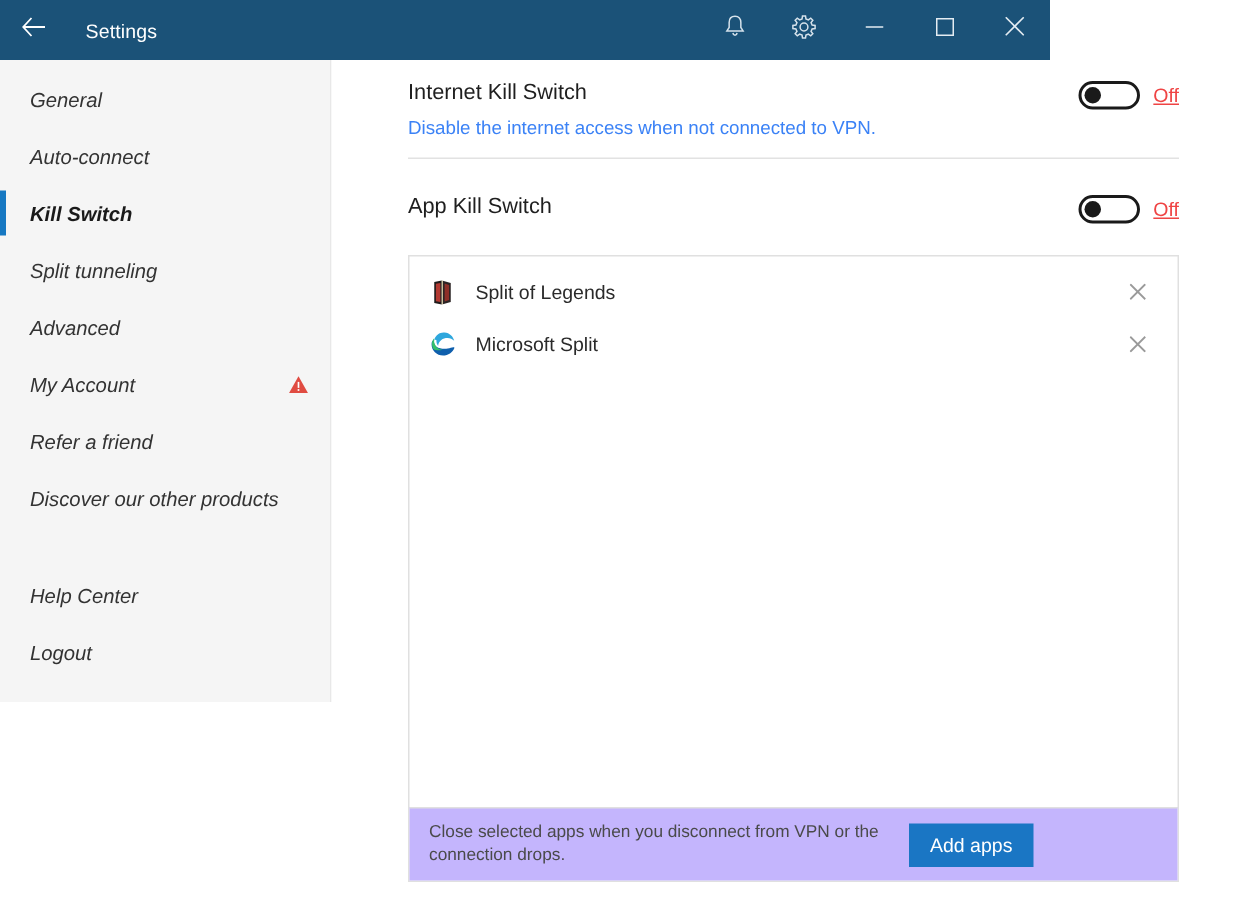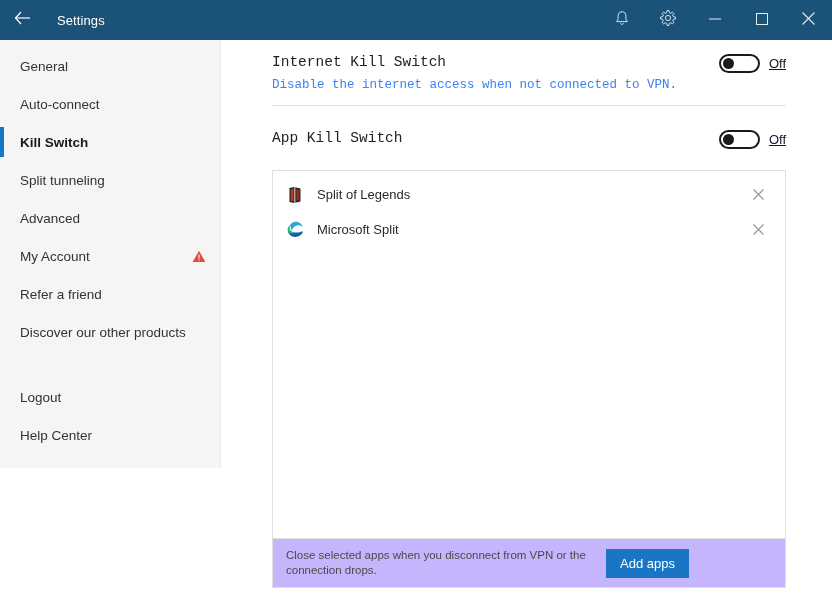--- a/index.html
+++ b/index.html
@@ -12,21 +12,21 @@
     overflow: hidden;
     background: #ffffff;
     font-family: "Liberation Sans", sans-serif;
     -webkit-font-smoothing: antialiased;
   }
 
   
   #titlebar {
     position: absolute;
     left: 0; top: 0;
-    width: 832px;
+    width: 700px;
     height: 40px;
     background: #1b5278;
     display: flex;
     align-items: center;
   }
   #back-btn {
     width: 44px;
     height: 40px;
     display: flex;
     align-items: center;
@@ -59,20 +59,21 @@
 
   
   #sidebar {
     position: absolute;
     left: 0; top: 40px;
     width: 221px;
     height: 428px;
     background: #f5f5f5;
     border-right: 1px solid #e8e8e8;
     box-sizing: border-box;
+    font-style: italic;
   }
   .nav-item {
     position: relative;
     height: 38px;
     display: flex;
     align-items: center;
     padding-left: 20px;
     padding-right: 14px;
     cursor: pointer;
     box-sizing: border-box;
@@ -113,21 +114,21 @@
   }
   .section-row {
     position: absolute;
     left: 51px;
     width: 514px;
     display: flex;
     align-items: flex-start;
   }
   #internet-section { top: 12px; }
   #app-section { top: 88px; }
-  .section-texts { flex: 1; font-family: Liberation Mono, monospace; }
+  .section-texts { flex: 1; }
   .section-title {
     font-size: 14.5px;
     color: #1f1f1f;
     line-height: 20px;
   }
   .section-sub {
     font-size: 12.5px;
     color: #3b82f6;
     margin-top: 5px;
     line-height: 17px;
@@ -151,21 +152,21 @@
     padding: 0 2px;
   }
   .toggle .knob {
     width: 11px;
     height: 11px;
     border-radius: 50%;
     background: #1a1a1a;
   }
   .toggle-label {
     font-size: 13px;
-    color: #0f172a;
+    color: #ef4444;
     text-decoration: underline;
   }
 
   #divider {
     position: absolute;
     left: 51px;
     top: 65px;
     width: 514px;
     height: 1px;
     background: #e2e2e2;
@@ -352,24 +353,24 @@
       <span class="nav-label">Refer a friend</span>
     </div>
 
     <div class="nav-item">
       <span class="nav-label">Discover our other products</span>
     </div>
   </div>
 
   <div id="nav-bottom">
     <div class="nav-item">
+      <span class="nav-label">Help Center</span>
+    </div>
+    <div class="nav-item">
       <span class="nav-label">Logout</span>
-    </div>
-    <div class="nav-item">
-      <span class="nav-label">Help Center</span>
     </div>
   </div>
 </div>
 
 <div id="main">
 
   <div class="section-row" id="internet-section">
     <div class="section-texts">
       <div class="section-title">Internet Kill Switch</div>
       <div class="section-sub">Disable the internet access when not connected to VPN.</div>

